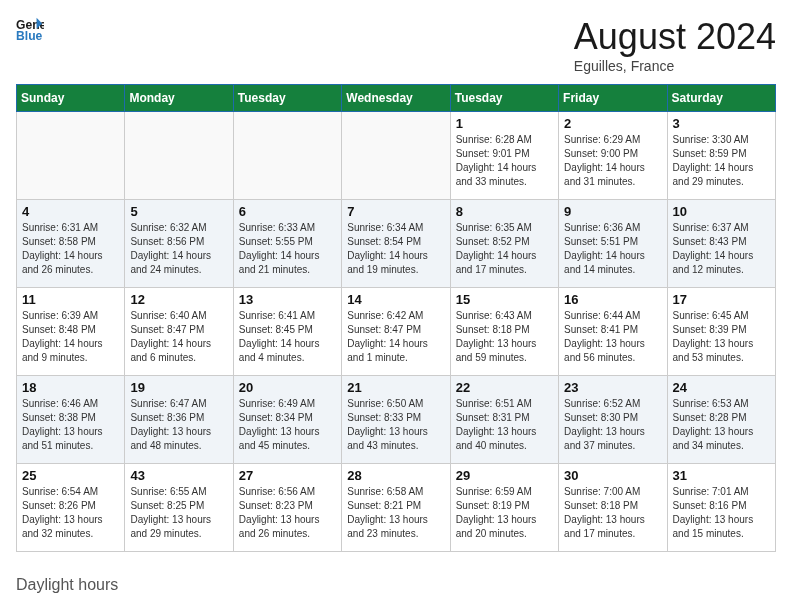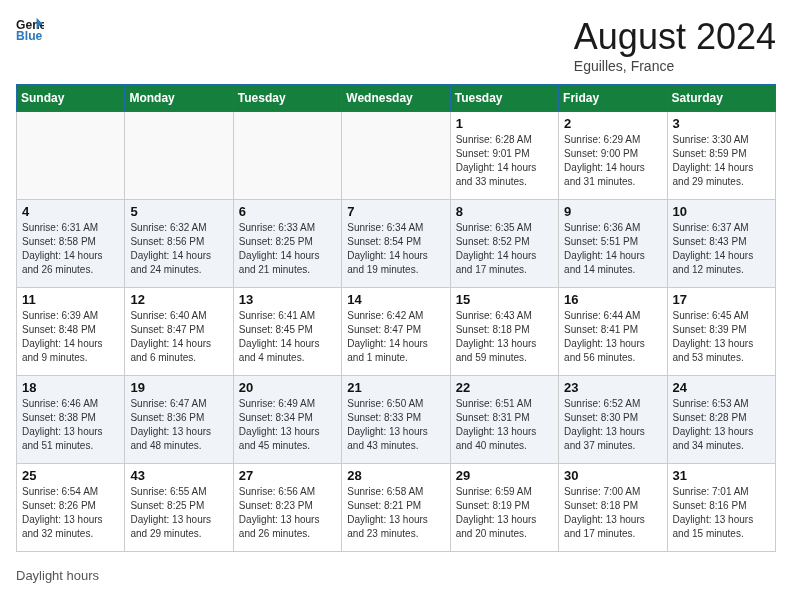--- a/index.html
+++ b/index.html
@@ -72,22 +72,22 @@
     }
     .day-content {
       font-size: 10px;
       line-height: 1.4;
       color: #333;
     }
     .empty-cell {
       background: #f9f9f9 !important;
     }
     .footer-note {
-      margin-top: 16px;
-      font-size: 13px;
+      margin-top: 24px;
+      font-size: 16px;
       color: #555;
     }
   </style>
 </head>
 <body>
 
 <div class="header">
   <div class="logo">
     <svg class="logo-icon" viewBox="0 0 30 30">
       <text x="0" y="14" font-size="13" font-weight="bold" fill="#1a1a1a">General</text>
@@ -152,21 +152,21 @@
         <td>
           <div class="day-number">5</div>
           <div class="day-content">Sunrise: 6:32 AM
 Sunset: 8:56 PM
 Daylight: 14 hours
 and 24 minutes.</div>
         </td>
         <td>
           <div class="day-number">6</div>
           <div class="day-content">Sunrise: 6:33 AM
-Sunset: 8:25 PM
+Sunset: 5:55 PM
 Daylight: 14 hours
 and 21 minutes.</div>
         </td>
         <td>
           <div class="day-number">7</div>
           <div class="day-content">Sunrise: 6:34 AM
 Sunset: 8:54 PM
 Daylight: 14 hours
 and 19 minutes.</div>
         </td>

